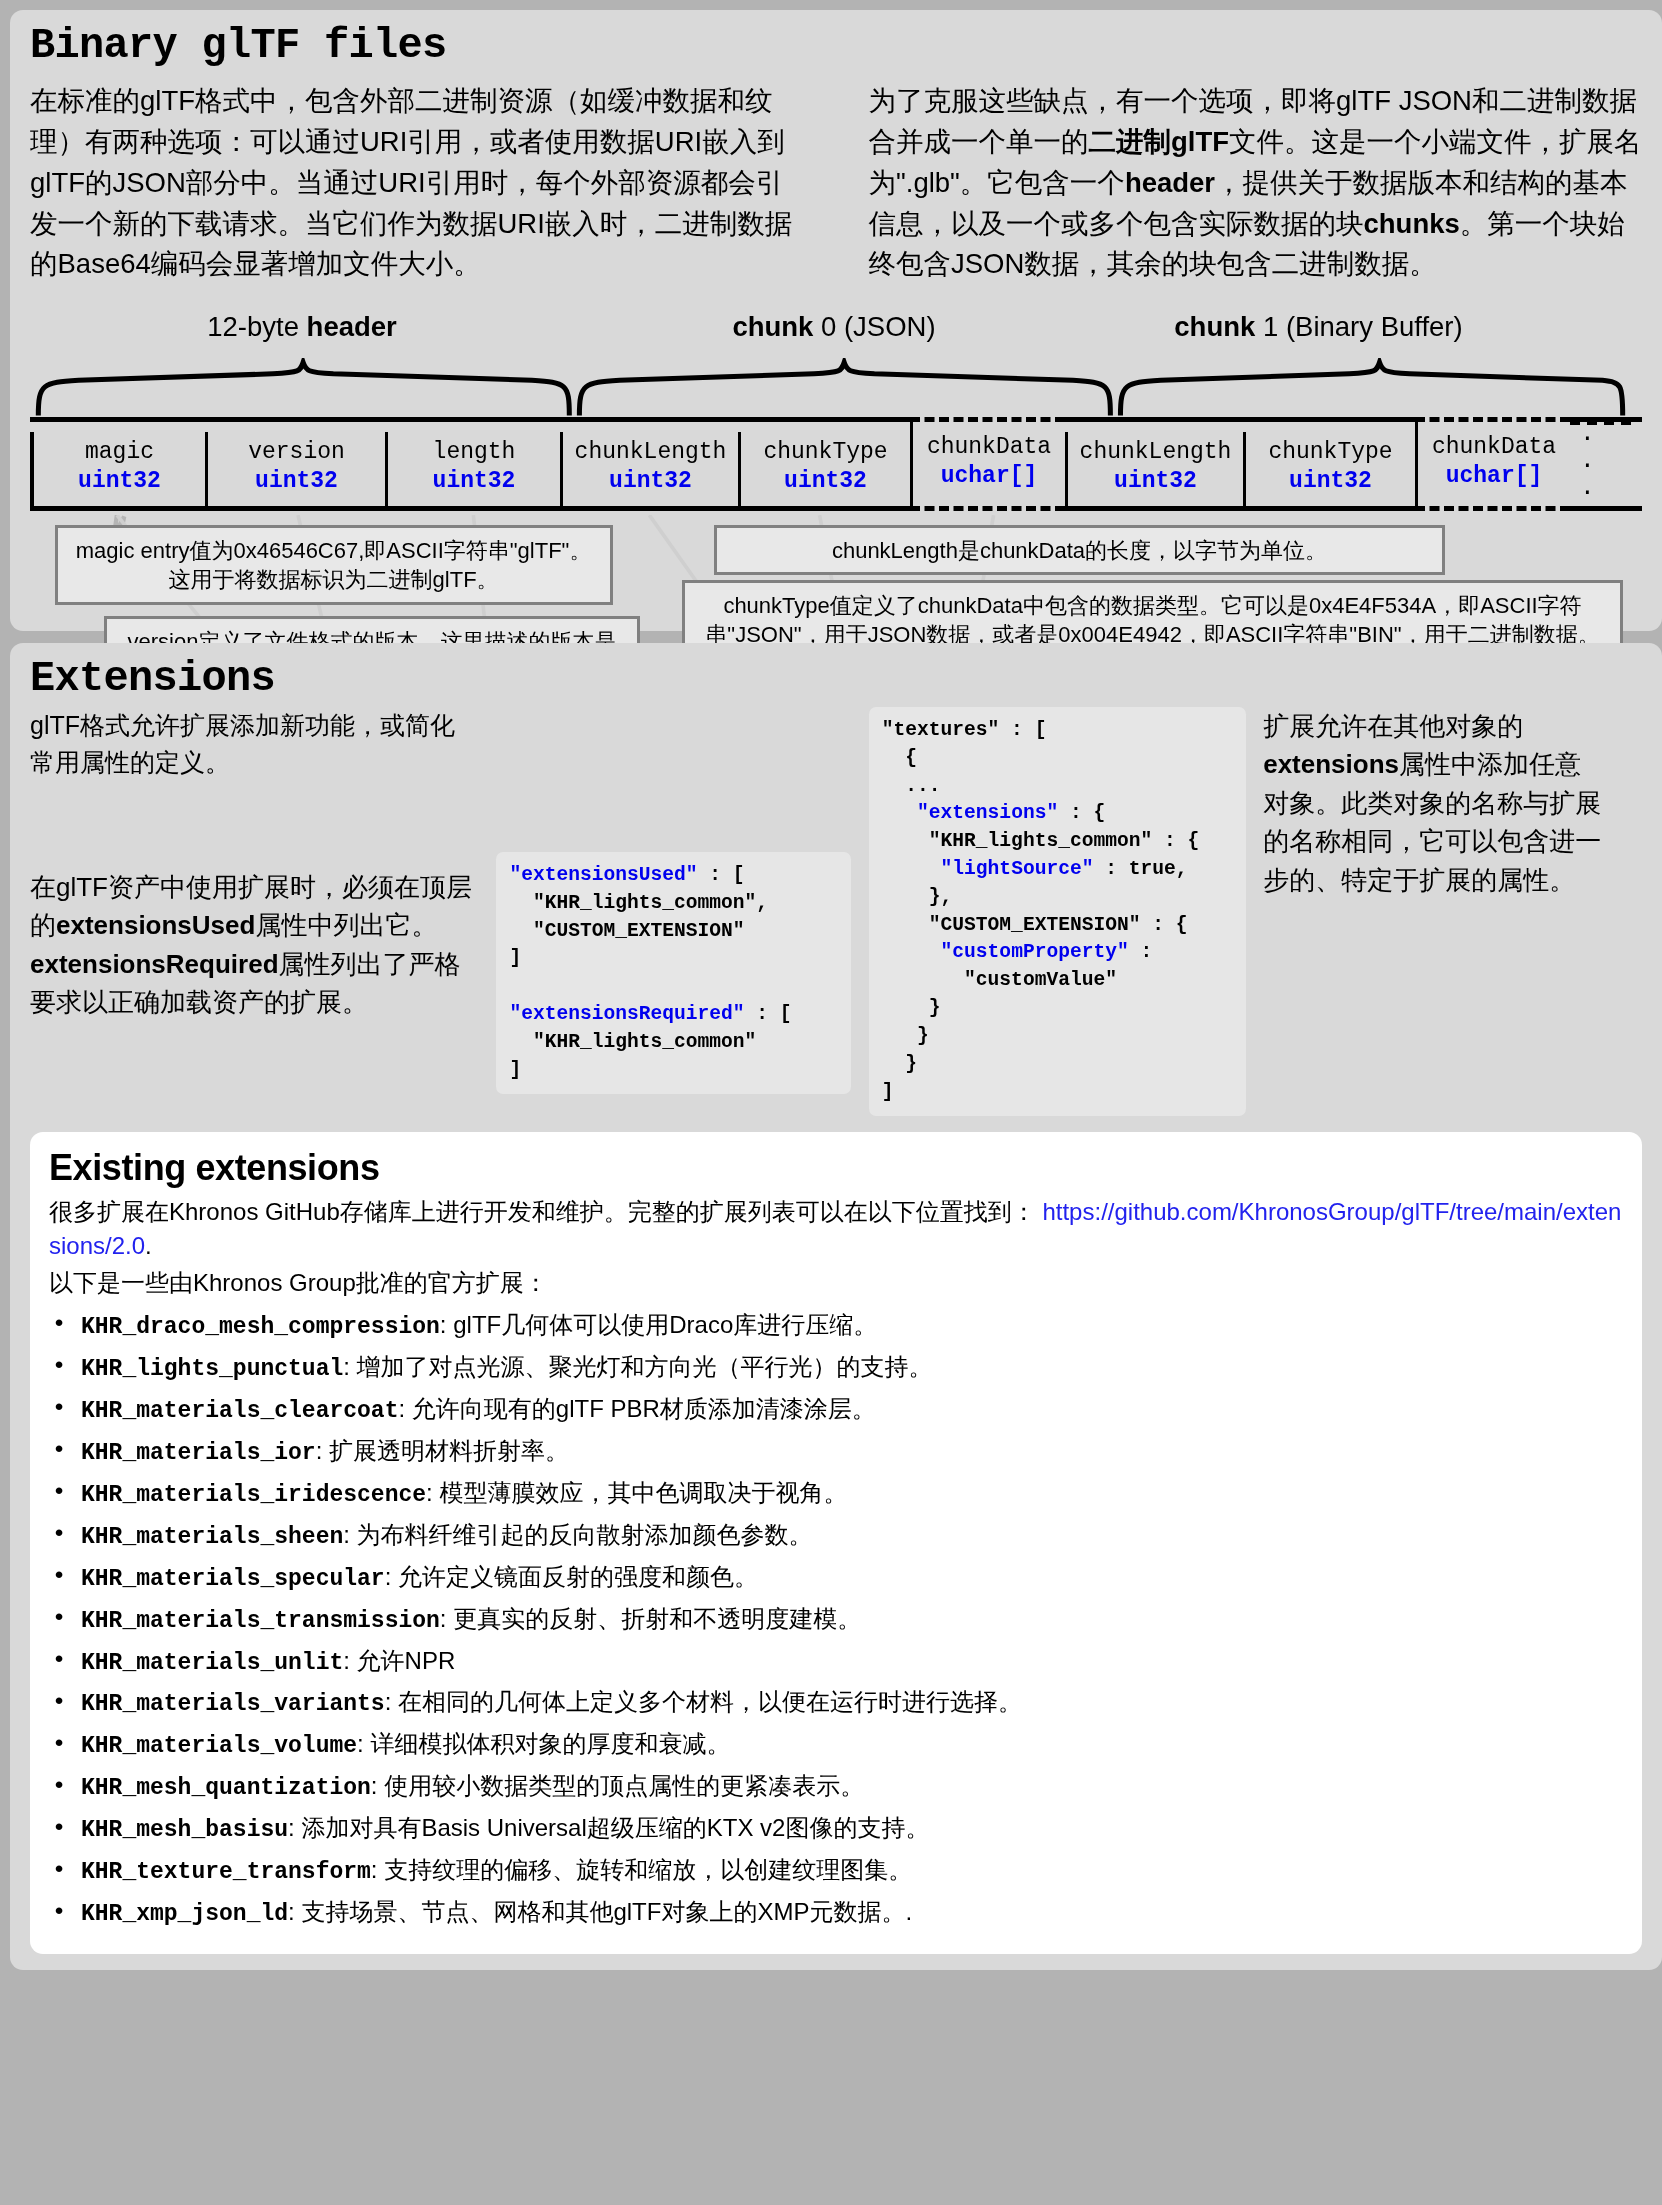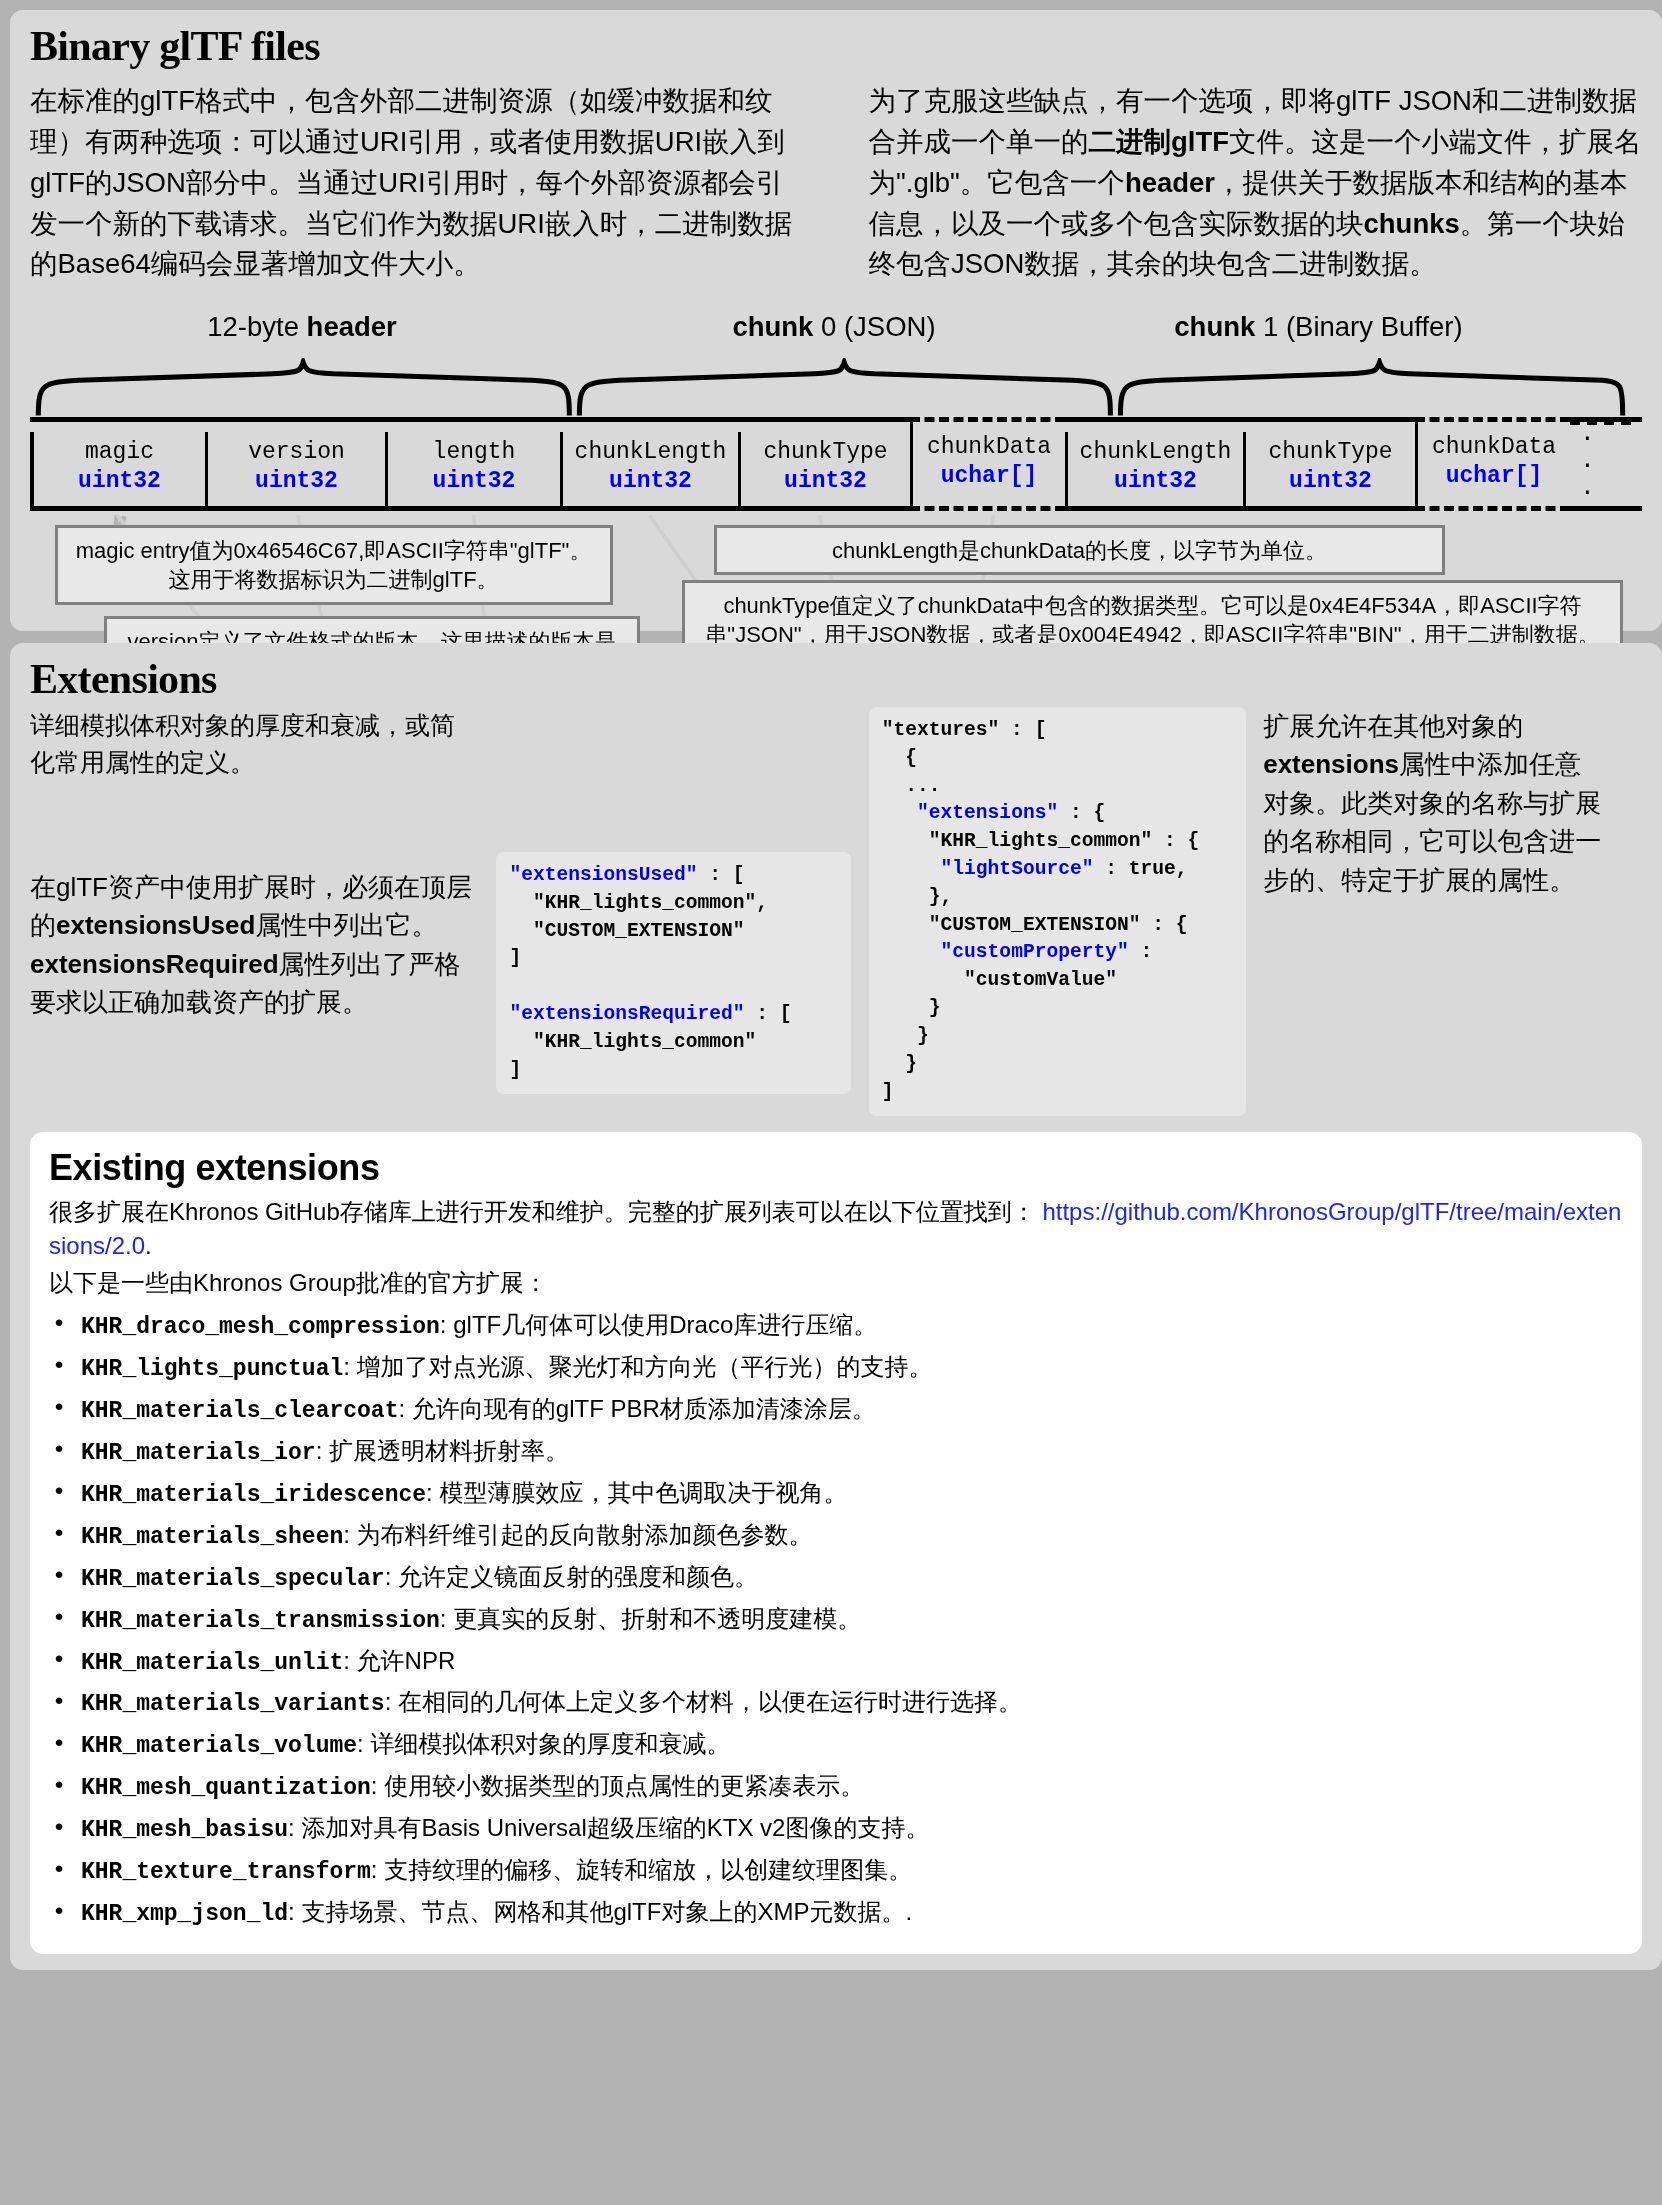--- a/index.html
+++ b/index.html
@@ -20,21 +20,21 @@
     padding:13px 20px 16px 20px;
     position:relative;
   }
 
   h1.sec-title {
     font-size:42px;
     font-weight:bold;
     letter-spacing:-0.7px;
     margin:1.4px 0 13px 0;
     line-height:1.05;
-    font-family:Liberation Serif, serif;
+    font-family:Liberation Mono, monospace;
   }
 
   .two-col { display:flex; gap:65px; }
   .col { flex:1; }
   p.body {
     font-size:27.5px;
     line-height:1.48;
     margin:0 0 7.2px 0;
   }
   b, strong { font-weight:bold;text-align:center; }
@@ -220,21 +220,21 @@
       </div>
     </div>
   </div>
 
   <div class="card" style="">
     <h1 class="sec-title" style="margin-bottom:5.8px;">Extensions</h1>
 
     <div class="ext-wrap">
 
       <div class="ext-left">
-        <p class="body" style="font-size:25px;">详细模拟体积对象的厚度和衰减，或简化常用属性的定义。</p>
+        <p class="body" style="font-size:25px;">glTF格式允许扩展添加新功能，或简化常用属性的定义。</p>
         <p class="body" style="margin-top:87px;font-size:26px;"><span>在glTF资产中使用扩展时，必须在顶层的</span><b>extensionsUsed</b><span>属性中列出它。</span><b>extensionsRequired</b><span>属性列出了严格要求以正确加载资产的扩展。</span></p>
       </div>
 
       <div class="code code-a"><span class="k">"extensionsUsed"</span><span> : [
   "KHR_lights_common",
   "CUSTOM_EXTENSION"
 ]
 
 </span><span class="k">"extensionsRequired"</span><span> : [
   "KHR_lights_common"

